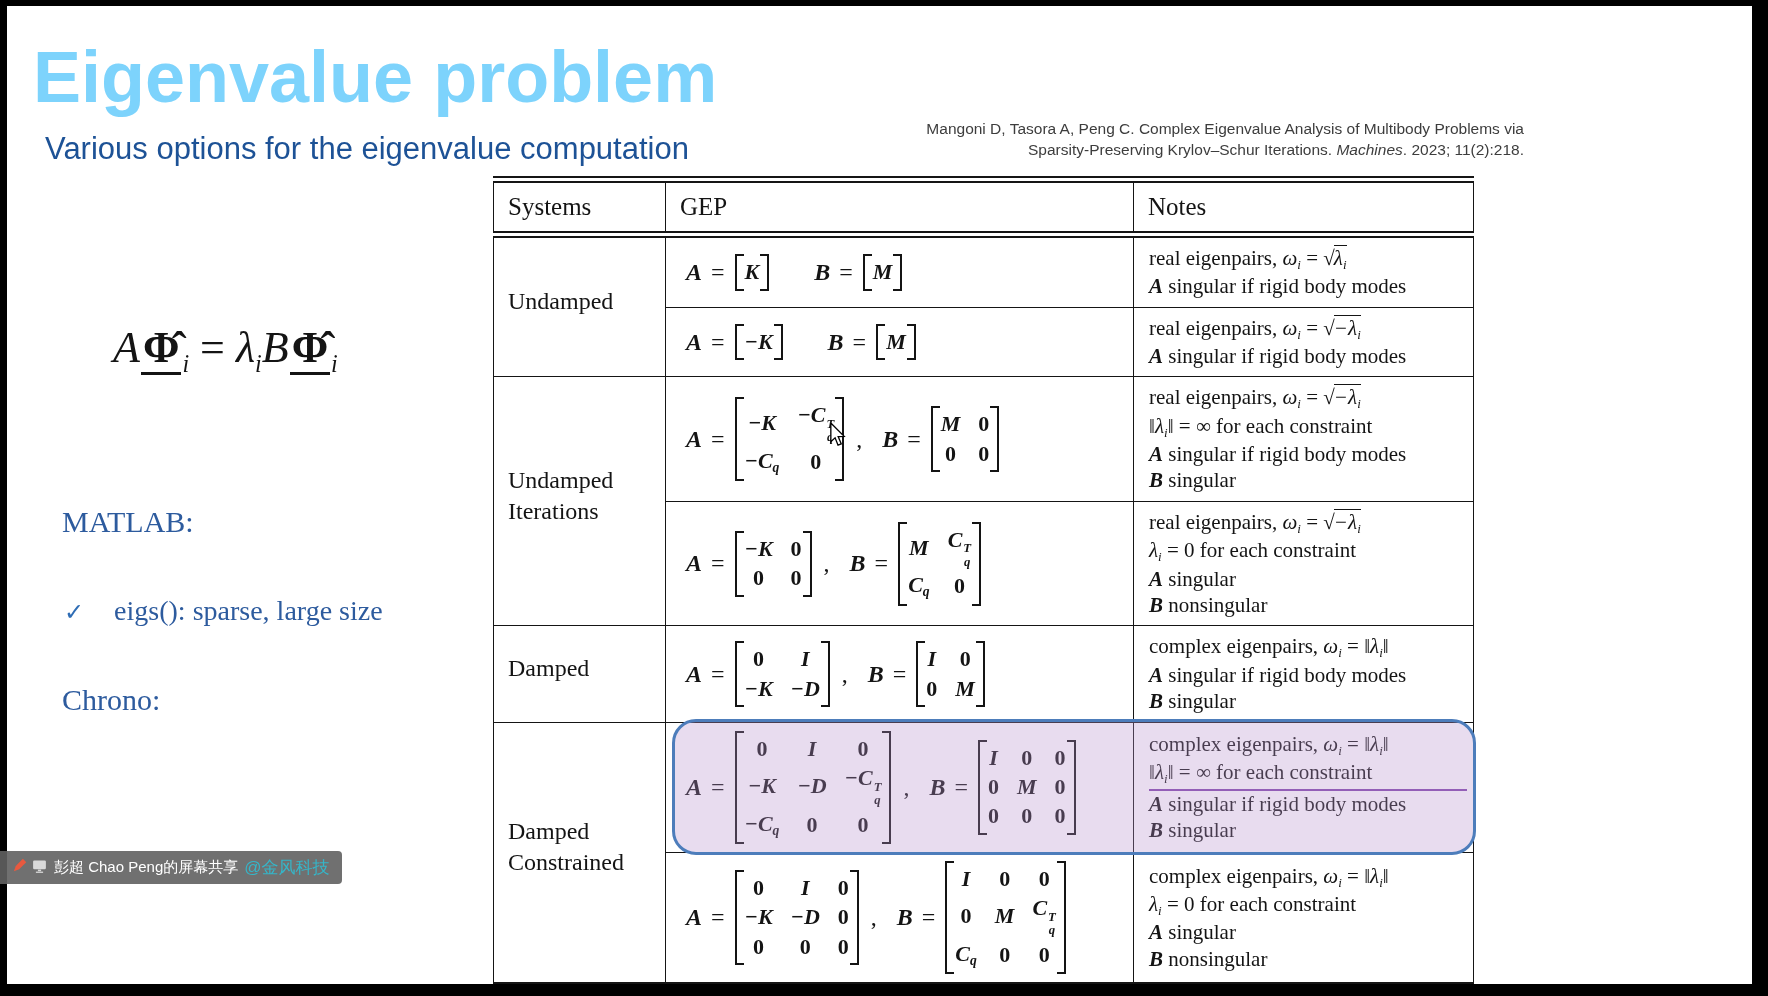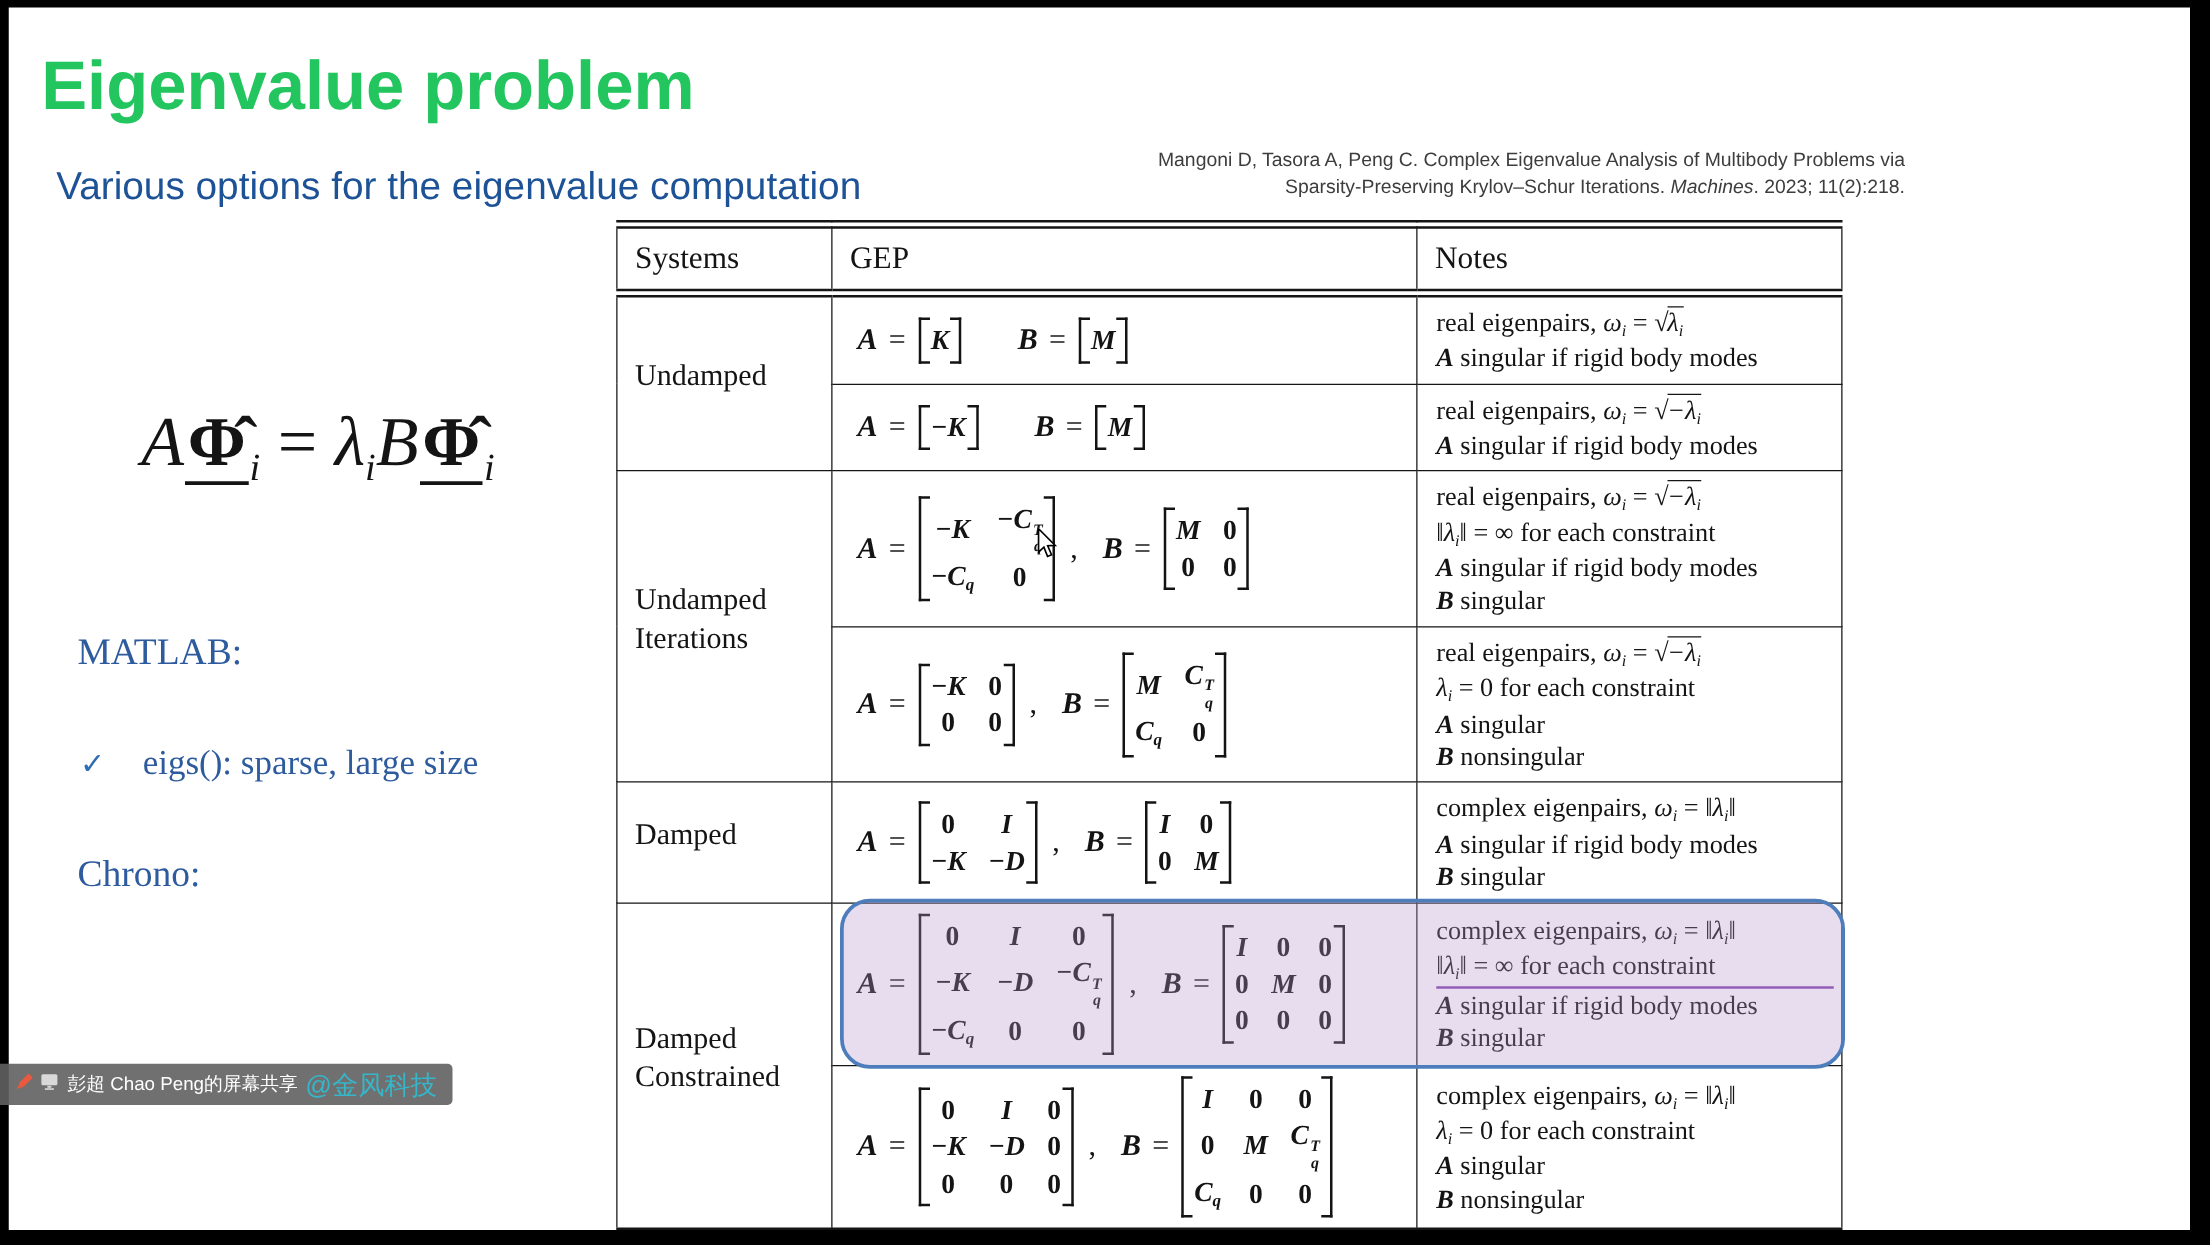--- a/index.html
+++ b/index.html
@@ -1,26 +1,26 @@
 <!DOCTYPE html>
 <html><head>
 <meta charset="utf-8">
 <style>
   html,body{margin:0;padding:0;}
   #page{position:relative;width:1768px;height:996px;background:#000;overflow:hidden;
         font-family:"Liberation Sans",sans-serif;}
   #slide{position:absolute;left:7px;top:6px;width:1745px;height:978px;background:#ffffff;}
 
   
-  #title{position:absolute;left:33px;top:36px;font-size:55px;font-weight:600;color:#22c55e;letter-spacing:0px;}
+  #title{position:absolute;left:33px;top:36px;font-size:72px;font-weight:600;color:#7dd3fc;letter-spacing:0px;}
   #subtitle{position:absolute;left:45px;top:131px;font-size:31px;font-weight:500;color:#1d5296;}
   #citation{position:absolute;left:700px;top:98px;width:824px;text-align:right;
             font-size:15.5px;line-height:21px;color:#3d3d3d;margin-top:20px;}
   #equation{position:absolute;left:113px;top:322px;font-family:"Liberation Serif",serif;
-            font-size:56px;color:#141414;}
+            font-size:44px;color:#141414;}
   #equation sub{font-size:55%;font-style:italic;vertical-align:-0.4em;}
   .seg-phi{display:inline-block;font-weight:700;font-style:normal;border-bottom:3.5px solid #141414;
            padding:0 2px 1px 2px;margin:0 1px;line-height:1.05;}
 
   .blue-list{position:absolute;font-family:"Liberation Serif",serif;color:#2d5b9e;}
   #matlab-head{left:62px;top:505px;font-size:30px;}
   #chrono-head{left:62px;top:683px;font-size:30px;}
   .chk-item{position:absolute;left:64px;font-size:28px;font-family:"Liberation Serif",serif;color:#2d5b9e;white-space:nowrap;}
   .chk{color:#2f6db5;font-weight:700;font-size:24px;margin-right:30px;font-family:"DejaVu Sans",sans-serif;}
 
@@ -66,21 +66,21 @@
   #hl-box{position:absolute;border:3px solid #4d7dbb;border-radius:24px;
           background:rgba(182,146,204,0.32);pointer-events:none;z-index:6;}
 
   
   #cursor{position:absolute;left:829px;top:423px;z-index:9;}
 
   
   #sharebar{position:absolute;left:0;top:851px;height:33px;display:flex;align-items:center;
             background:rgba(96,96,96,0.9);border-radius:0 4px 4px 0;padding:0 12px 0 8px;z-index:8;}
   #sharebar .txt{color:#fff;font-size:15px;margin-left:6px;white-space:nowrap;}
-  #sharebar .mention{color:#35b6c9;font-size:21px;margin-left:6px;white-space:nowrap;}
+  #sharebar .mention{color:#35b6c9;font-size:17px;margin-left:6px;white-space:nowrap;}
   .bar-icon{display:inline-block;margin-left:4px;}
 </style>
 </head>
 <body>
 
 <div id="page">
   <div id="slide"></div>
 
   <div id="title">Eigenvalue problem</div>
   <div id="subtitle">Various options for the eigenvalue computation</div>

